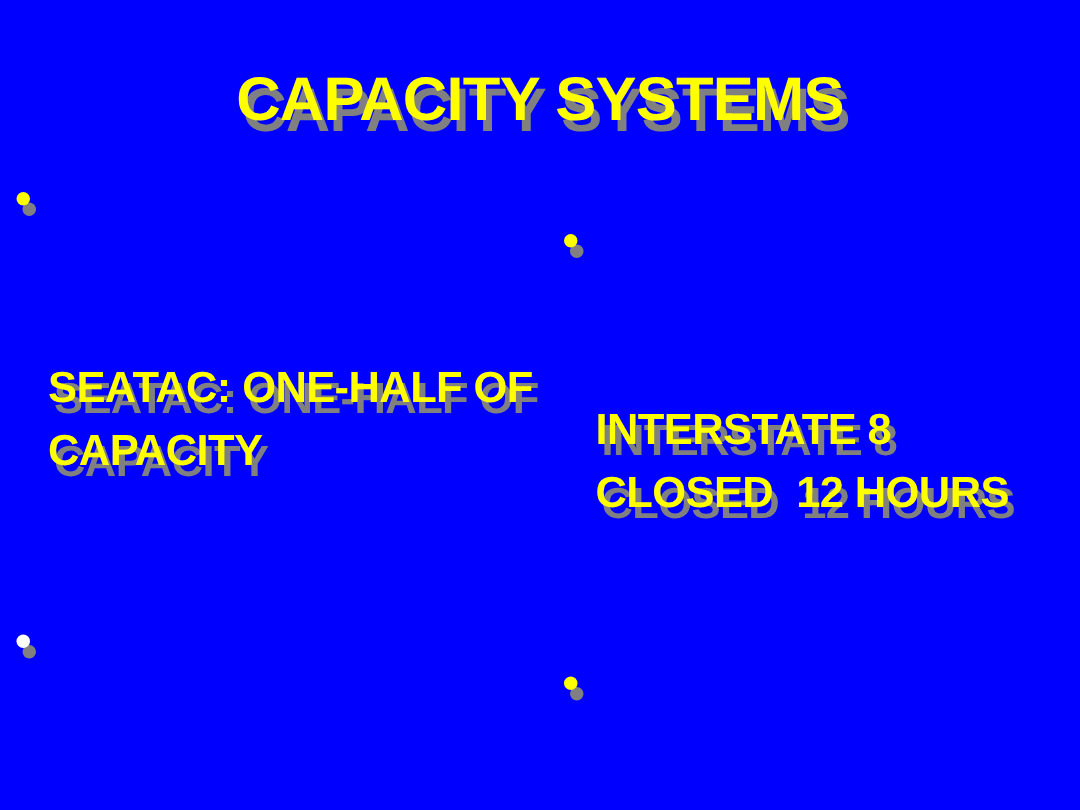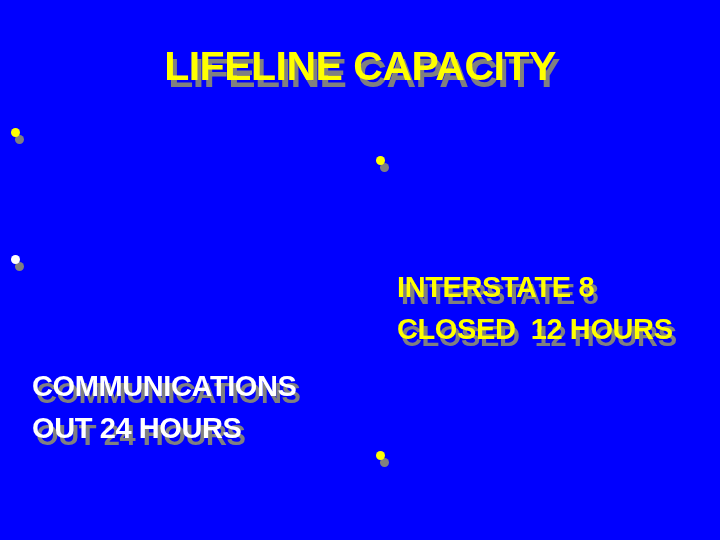--- a/index.html
+++ b/index.html
@@ -88,27 +88,28 @@
 
   
   #column-left  .bullet-list { padding-top: 112px; }
   #column-right .bullet-list { padding-top: 140px; }
 </style>
 </head>
 <body>
 
 <div id="slide">
 
-  <div id="slide-title">LIFELINE CAPACITY</div>
+  <div id="slide-title">CAPACITY SYSTEMS</div>
 
   <div class="column" id="column-left">
     <ul class="bullet-list">
 
       <li class="bullet-item tone-yellow">
         <span class="bullet-marker"></span>
+        <span class="bullet-text">SEATAC: ONE-HALF OF  CAPACITY</span>
       </li>
 
       <li class="bullet-item tone-white">
         <span class="bullet-marker"></span>
         <span class="bullet-text">COMMUNICATIONS OUT 24 HOURS</span>
       </li>
 
     </ul>
   </div>
 

